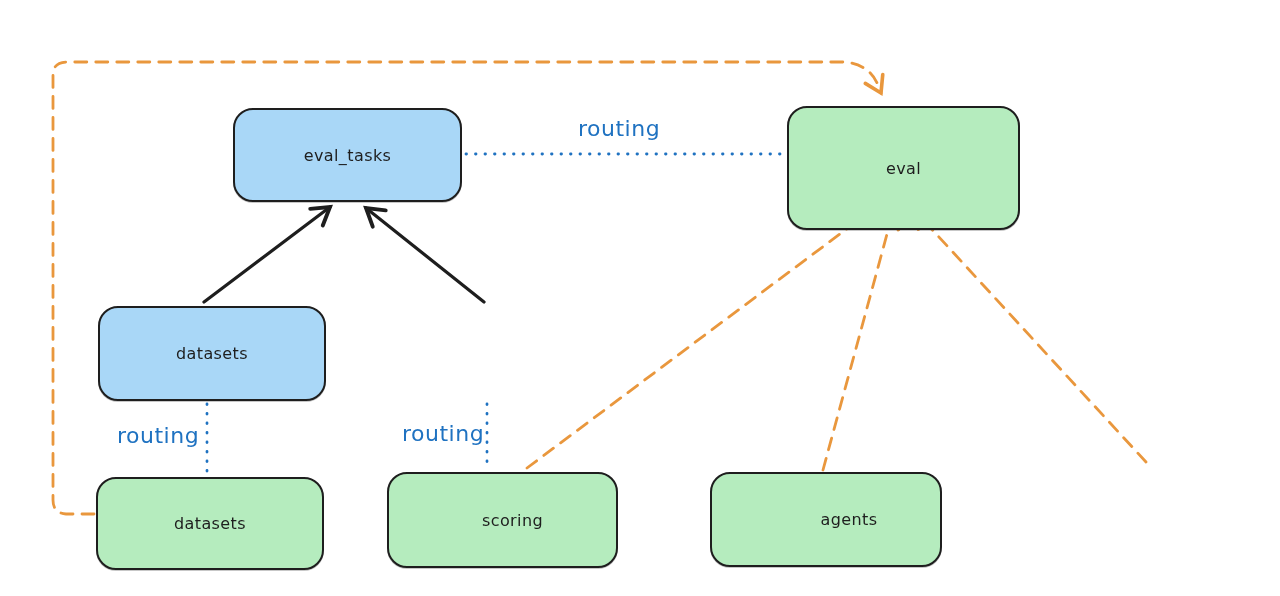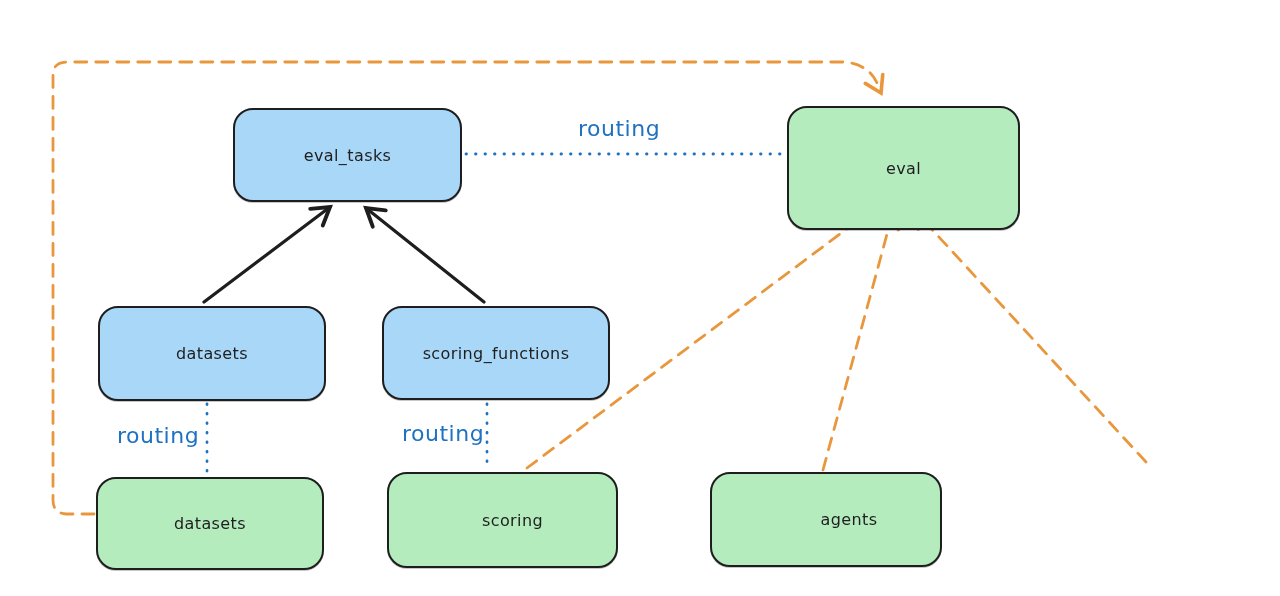--- a/index.html
+++ b/index.html
@@ -98,23 +98,20 @@
   </div>
 
   <div class="node green" id="n-eval">
     <span class="node-label">eval</span>
   </div>
 
   <div class="node blue" id="n-datasets">
     <span class="node-label">datasets</span>
   </div>
 
-  <div class="node blue" id="n-scoring_functions">
-    <span class="node-label">scoring_functions</span>
-  </div>
 
   <div class="node green" id="n-datasetio">
     <span class="node-label">datasets</span>
   </div>
 
   <div class="node green" id="n-scoring">
     <span class="node-label">scoring</span>
   </div>
 
   <div class="node green" id="n-agents">

